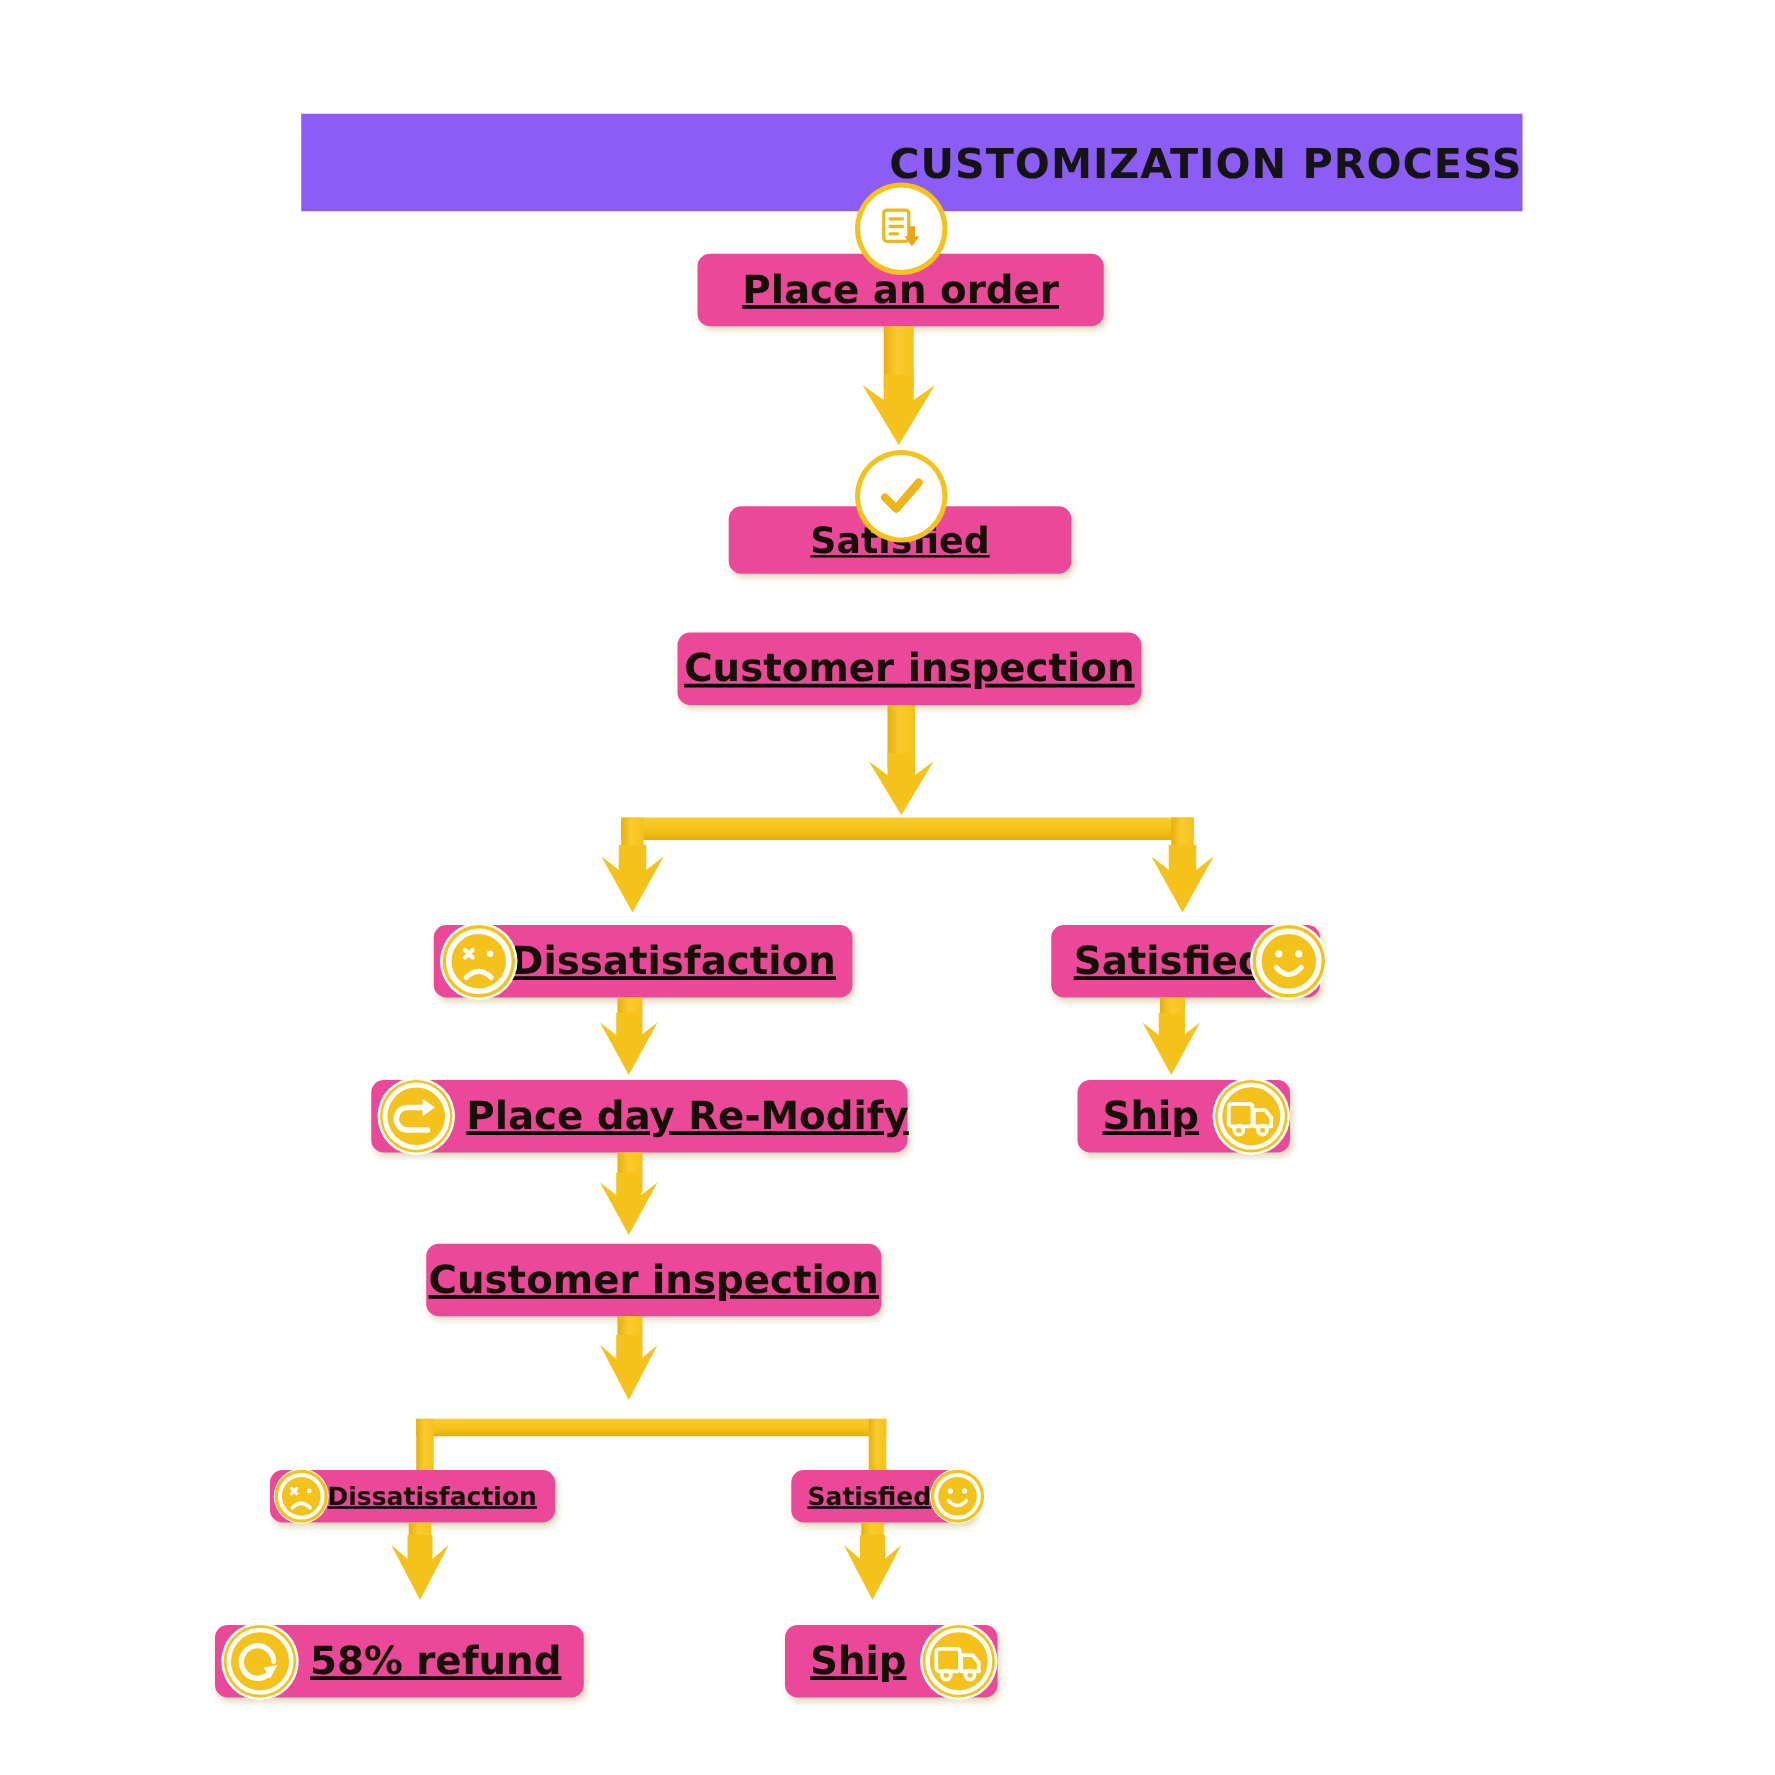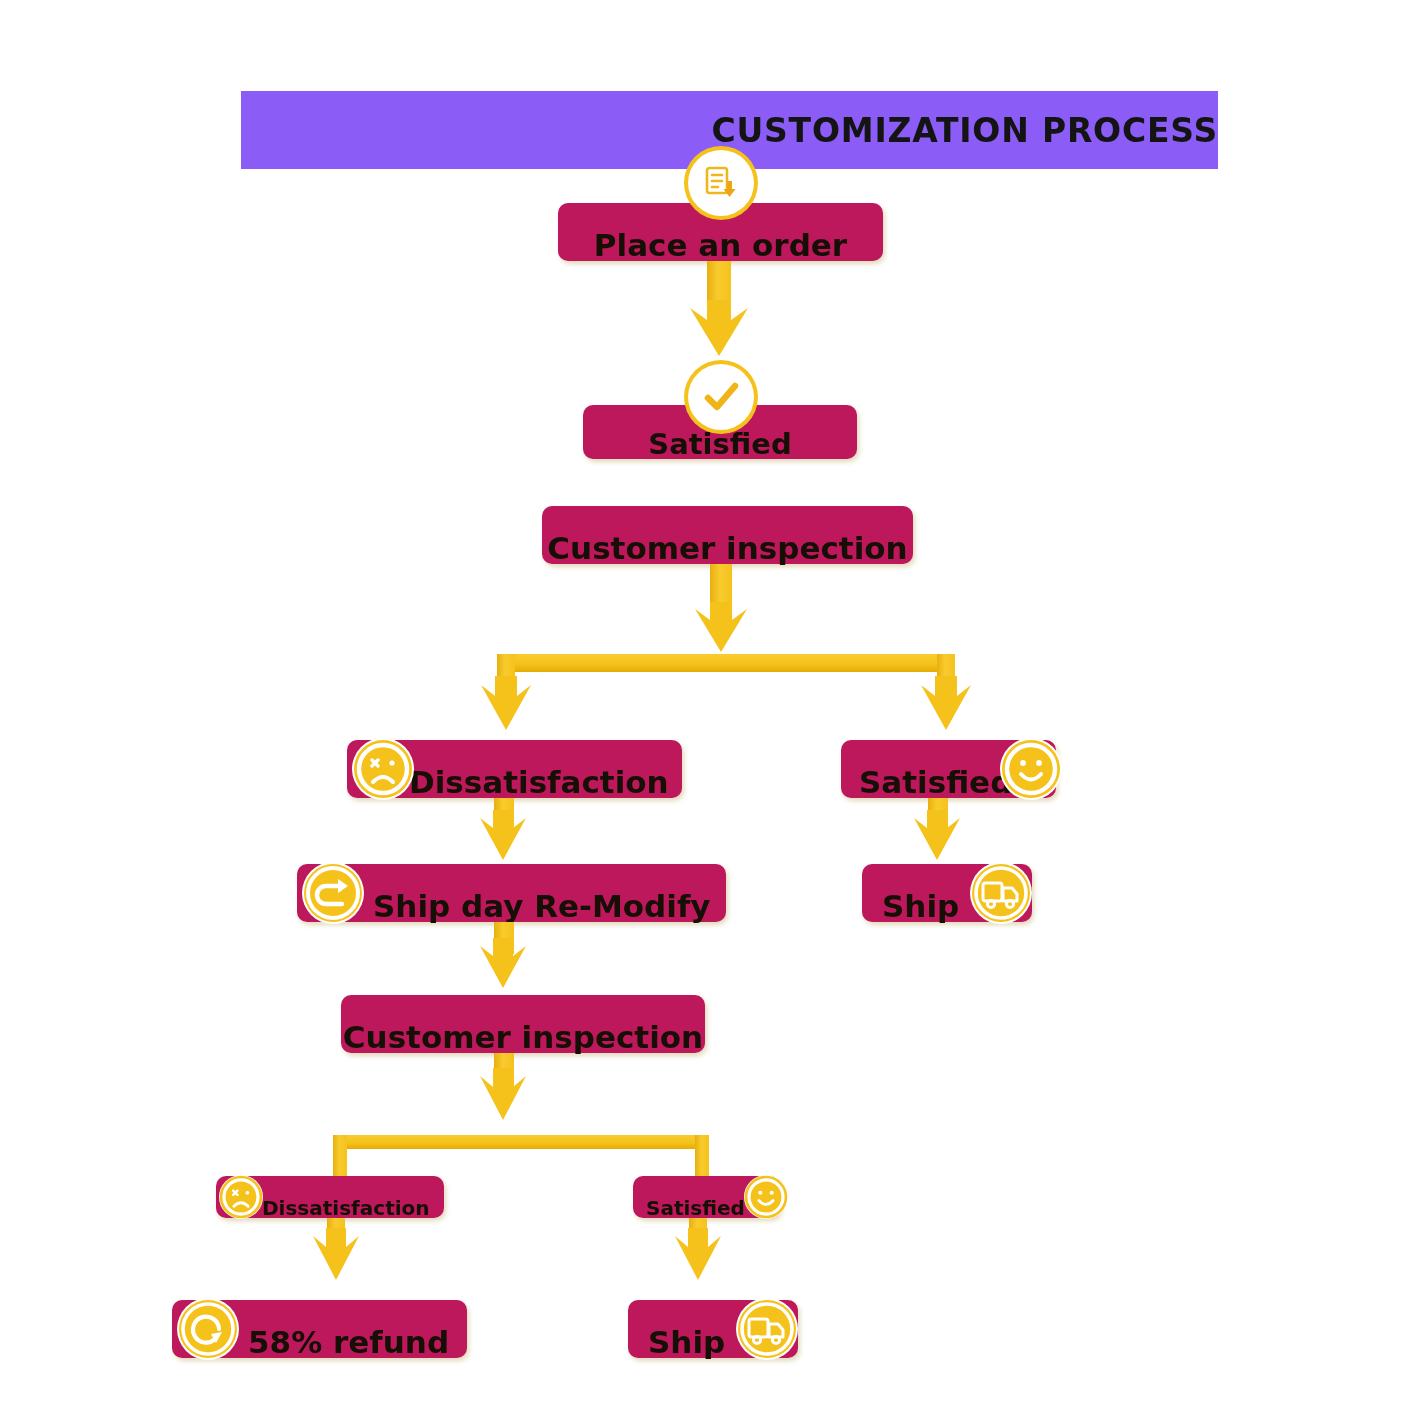--- a/index.html
+++ b/index.html
@@ -34,26 +34,27 @@
     font-size: 33px;
     font-weight: 700;
     letter-spacing: 0.8px;
     color: #141414;
     white-space: nowrap;
   }
 
   
   .node {
     position: absolute;
-    background: #be185d;
+    background: #ec4899;
     border-radius: 10px;
     box-shadow: 2px 3px 5px rgba(150,120,10,0.28);
     display: flex;
-    align-items: flex-end;
+    align-items: center;
     box-sizing: border-box;
+    text-decoration: underline;
   }
   .node .label {
     color: #150f05;
     font-weight: 700;
     white-space: nowrap;
     line-height: 1;
   }
 
   
   .node.big   { height: 58px; }
@@ -191,21 +192,21 @@
   </div>
 
   <div class="vline" style="left:928px; top:798px; width:20px; height:30px;"></div>
   <div class="arrowhead" style="left:914px; top:810px; width:46px; height:50px;">
     <svg width="46" height="50" viewBox="0 0 46 50">
       <path d="M13 0 L33 0 L33 18 L46 8 L23 50 L0 8 L13 18 Z" fill="#F5C21B"></path>
     </svg>
   </div>
 
   <div class="node big" style="left:297px; top:864px; width:429px; padding-left:76px;">
-    <span class="label">Ship day Re-Modify</span>
+    <span class="label">Place day Re-Modify</span>
   </div>
   <div class="icon-badge" style="left:302px; top:862px; width:62px; height:62px; box-shadow:none;">
     <svg width="62" height="62" viewBox="0 0 62 62" aria-hidden="true">
       <circle cx="31" cy="31" r="29" fill="#F5C21B"></circle>
       <circle cx="31" cy="31" r="25" fill="none" stroke="#ffffff" stroke-width="4"></circle>
       <path d="M40 42 L24 42 A9 9 0 0 1 24 24 L41 24" fill="none" stroke="#ffffff" stroke-width="4.4" stroke-linecap="round" stroke-linejoin="round"></path>
       <polygon points="36,17 46,24 36,31" fill="#ffffff"></polygon>
     </svg>
   </div>
 

